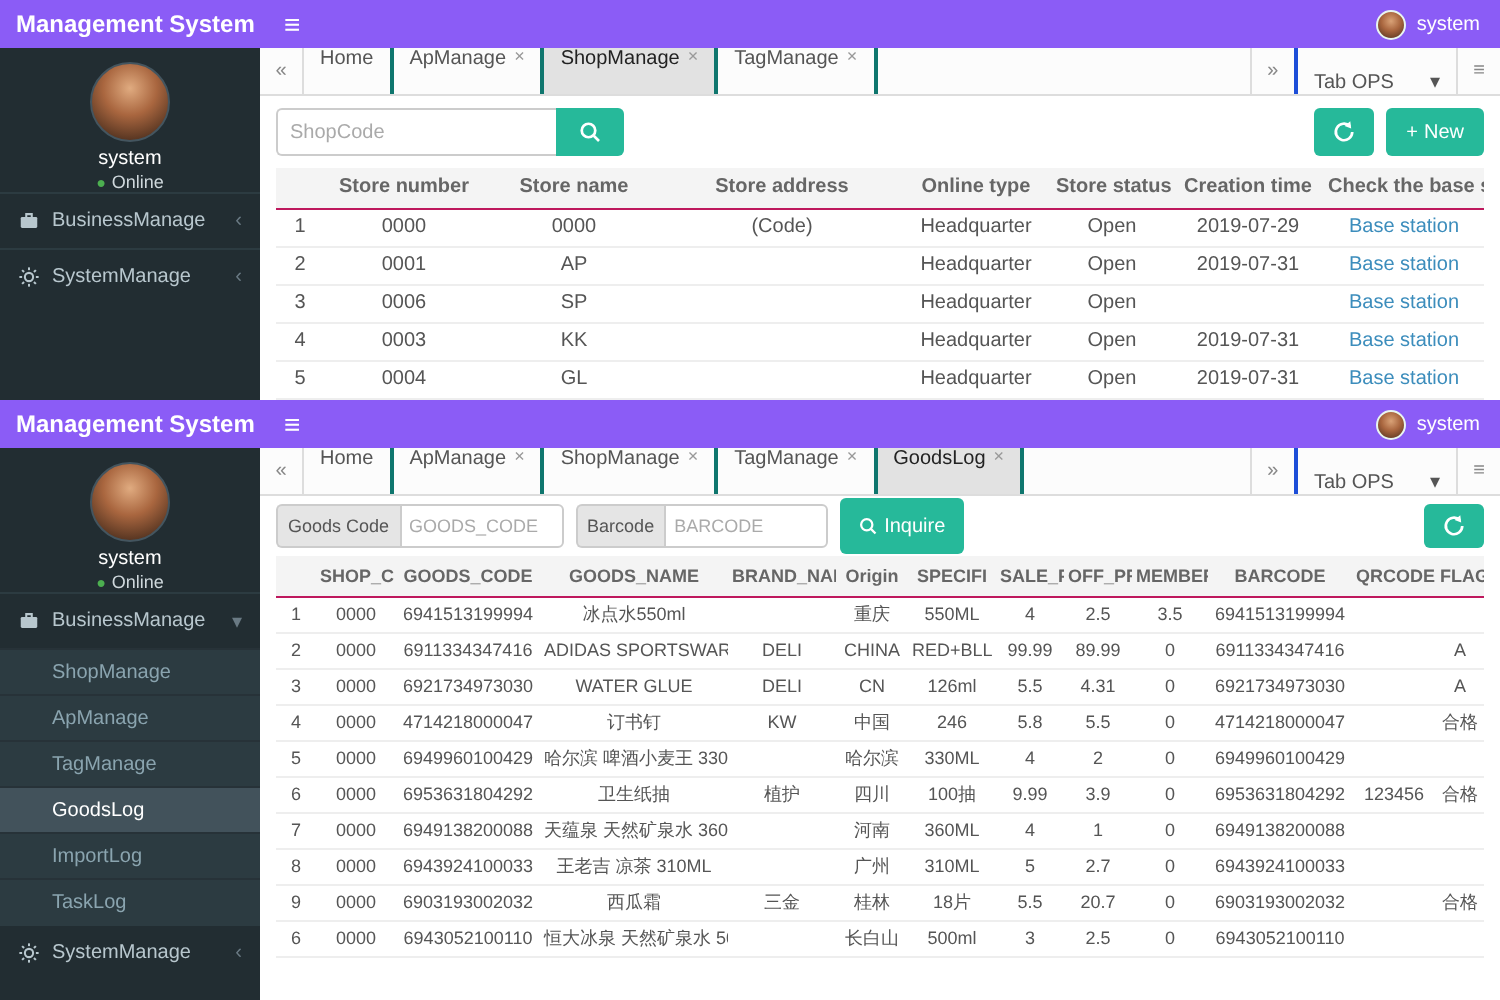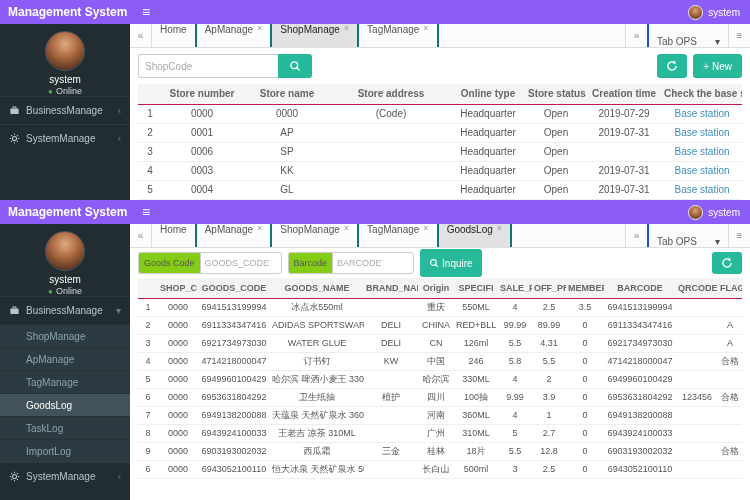--- a/index.html
+++ b/index.html
@@ -40,21 +40,21 @@
   .toolbar{display:flex;align-items:center;padding:6px 8px;height:36px}
   .igroup{display:flex;align-items:stretch;height:24px}
   .igroup input{width:140px;border:1px solid #ccc;border-right:none;padding:0 6px;font-size:10px;border-radius:3px 0 0 3px;color:#555;outline:none}
   .btn{background:#26b99a;color:#fff;border:none;height:24px;border-radius:3px;font-size:10px;display:inline-flex;align-items:center;justify-content:center;cursor:pointer;gap:3px}
   .btn-search{width:34px;border-radius:0 3px 3px 0}
   .toolbar-right{margin-left:auto;display:flex;gap:6px}
   .btn-refresh{width:30px}
   .btn-new{padding:0 10px}
   .filters{display:flex;align-items:center;padding:5px 8px;gap:6px;font-size:9px;height:30px}
   .fgroup{display:flex;align-items:stretch;height:22px}
-  .addon{background:#84cc16;border:1px solid #ccc;border-right:none;display:flex;align-items:center;padding:0 5px;color:#555;border-radius:3px 0 0 3px;white-space:nowrap}
+  .addon{background:#e5e5e5;border:1px solid #ccc;border-right:none;display:flex;align-items:center;padding:0 5px;color:#555;border-radius:3px 0 0 3px;white-space:nowrap}
   .fgroup input{width:82px;border:1px solid #ccc;padding:0 4px;font-size:9px;color:#555;border-radius:0 3px 3px 0;outline:none}
   .btn-inquire{padding:14px 9px;height:22px}
   .filters .btn-refresh{height:22px}
   ::placeholder{color:#aaa}
   
   table{border-collapse:collapse;table-layout:fixed;margin:0 8px;color:#555}
   .tbl-top{font-size:10px;width:604px}
   .tbl-bot{font-size:9px;width:604px}
   thead th{background:#f4f4f4;height:20px;font-weight:bold;color:#666;border-bottom:1px solid #be185d;overflow:hidden;white-space:nowrap;padding:0 2px;text-align:center}
   td{height:19px;border-bottom:1px solid #eee;text-align:center;overflow:hidden;white-space:nowrap;padding:0 2px}
@@ -284,24 +284,24 @@
           <div class="sub-item">
               <span>ApManage</span>
             </div>
           <div class="sub-item">
               <span>TagManage</span>
             </div>
           <div class="sub-item active">
               <span>GoodsLog</span>
             </div>
           <div class="sub-item">
+              <span>ImportLog</span>
+            </div>
+          <div class="sub-item">
               <span>TaskLog</span>
-            </div>
-          <div class="sub-item">
-              <span>ImportLog</span>
             </div>
         </div>
         <div class="menu-item">
           <span class="mi-icon">
               <svg width="11" height="11" viewBox="0 0 16 16">
                 <circle cx="8" cy="8" r="3" fill="none" stroke="#b8c7ce" stroke-width="1.5"></circle>
                 <g stroke="#b8c7ce" stroke-width="1.5">
                   <line x1="8" y1="1" x2="8" y2="3"></line>
                   <line x1="8" y1="13" x2="8" y2="15"></line>
                   <line x1="1" y1="8" x2="3" y2="8"></line>
@@ -545,21 +545,21 @@
 
             <tr>
               <td>9</td>
               <td>0000</td>
               <td>6903193002032</td>
               <td>西瓜霜</td>
               <td>三金</td>
               <td>桂林</td>
               <td>18片</td>
               <td>5.5</td>
-              <td>12.8</td>
+              <td>20.7</td>
               <td>0</td>
               <td>6903193002032</td>
               <td></td>
               <td>合格</td>
             </tr>
 
             <tr>
               <td>6</td>
               <td>0000</td>
               <td>6943052100110</td>

